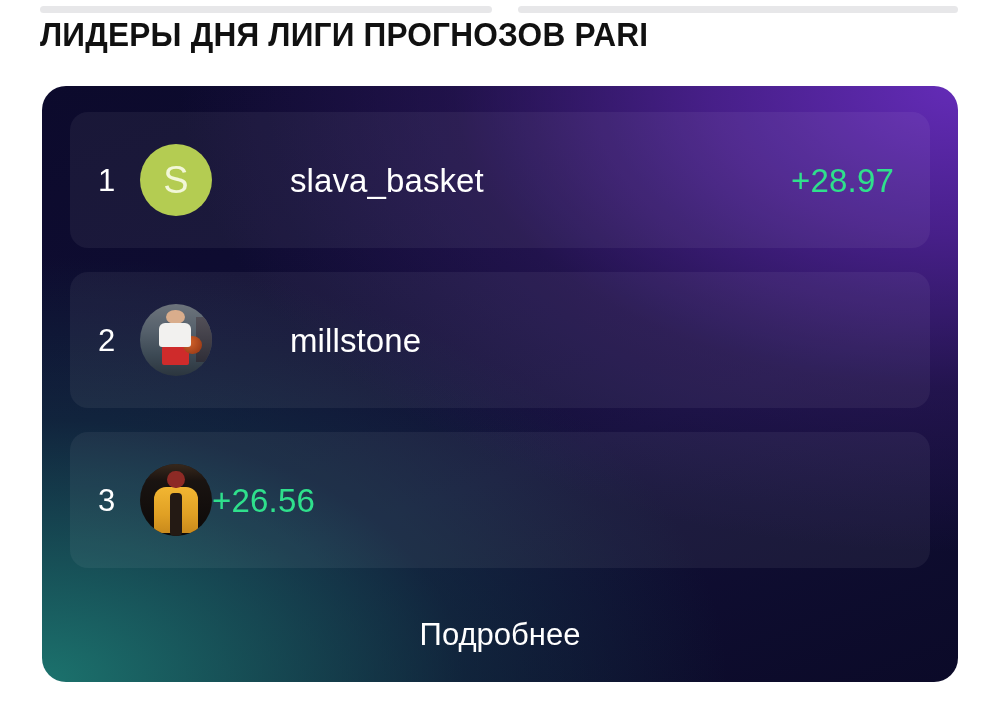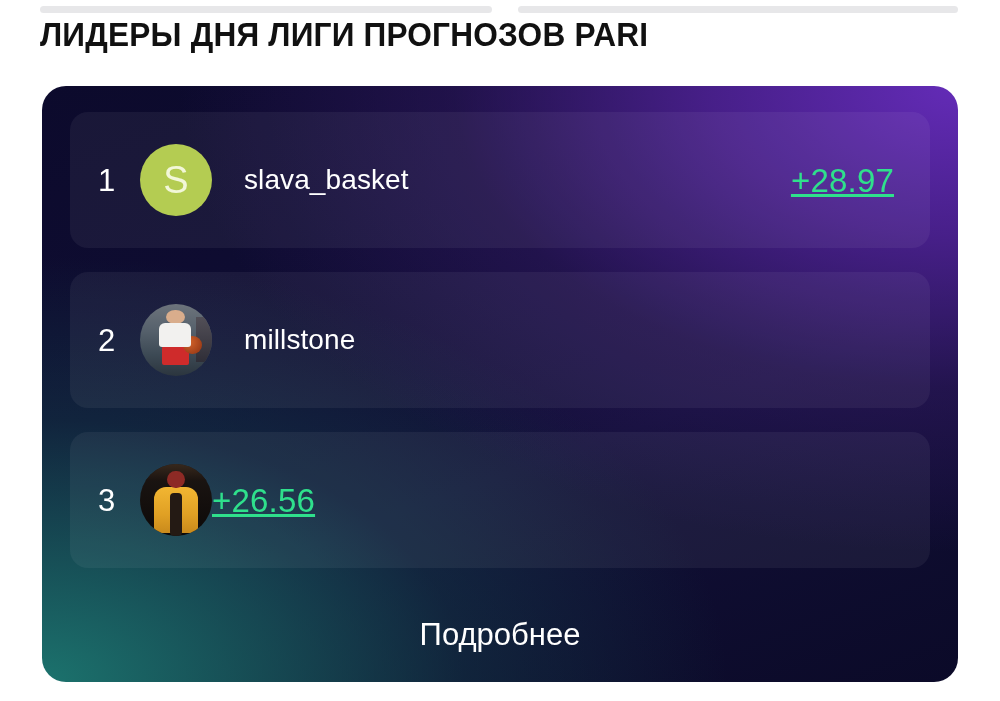--- a/index.html
+++ b/index.html
@@ -158,37 +158,36 @@
     width: 24%; height: 24%; border-radius: 50%;
     background: #8d2a25;
   }
   .ph-l-dark { position: absolute; left: 42%; top: 40%; width: 16%; height: 60%;
     background: #241a14; border-radius: 4px; }
   .ph-l-top { position: absolute; left: 0; top: 0; width: 100%; height: 24%;
     background: linear-gradient(180deg,#3a2a1d,#1a1310); opacity: .9; }
 
   .username {
     flex: 1 1 auto;
-    margin-left: 32px;
-    font-size: 28px;
+    margin-left: 78px;
+    font-size: 33px;
     font-weight: 400;
     color: #ffffff;
     letter-spacing: 0.1px;
     line-height: 1;
   }
 
   .score {
     flex: 0 0 auto;
     font-size: 33px;
     font-weight: 400;
     color: #2fe08c;
     letter-spacing: 0.2px;
     line-height: 1;
     text-align: right;
-    text-decoration: underline;
   }
 
   
   .more-btn {
     height: 86px;
     display: flex;
     align-items: center;
     justify-content: center;
     font-size: 31px;
     font-weight: 400;

